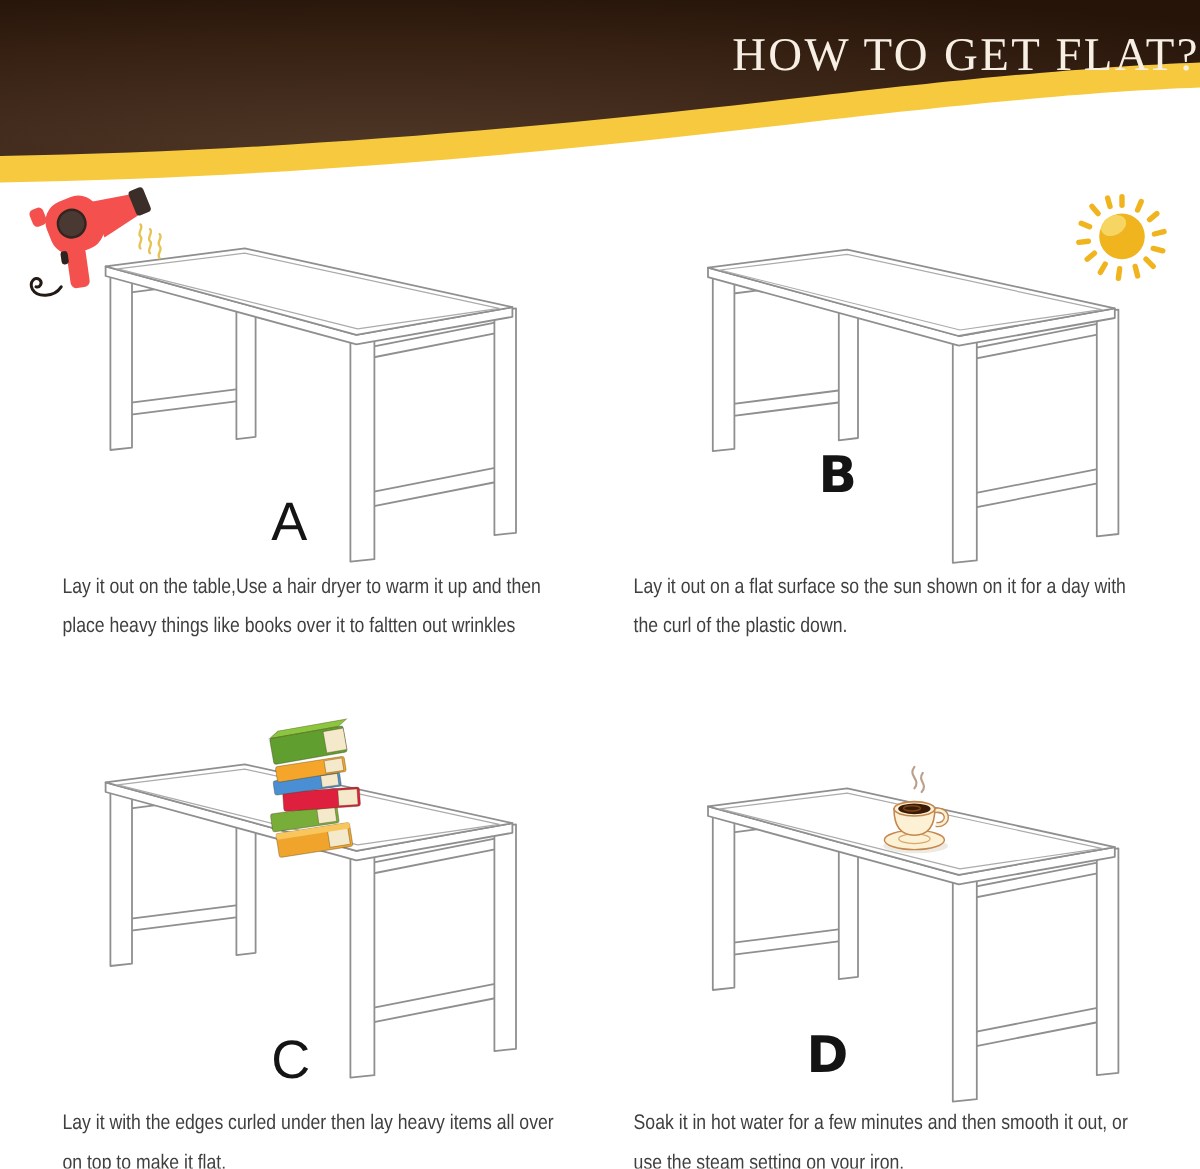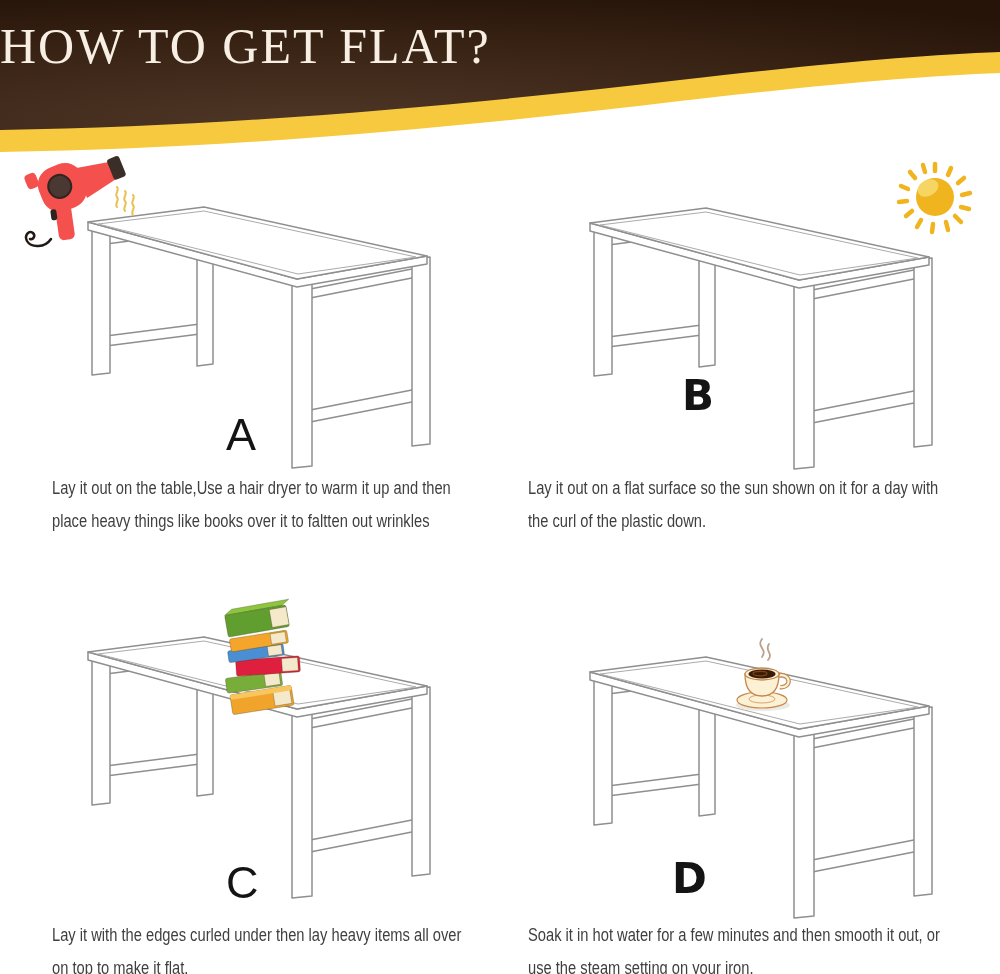--- a/index.html
+++ b/index.html
@@ -5,23 +5,23 @@
   * { margin:0; padding:0; box-sizing:border-box; }
   body { background:#ffffff; }
   .page {
     position:relative; width:1000px; height:974px;
     background:#ffffff; overflow:hidden;
     font-family:"Liberation Sans", sans-serif;
   }
   .abs { position:absolute; }
   .header-svg { left:0; top:0; width:1000px; height:175px; }
   .title {
-    left:0; top:16px; width:1000px; text-align:left;
+    left:0; top:16px; width:1000px; text-align:right;
     font-family:"Liberation Serif", serif;
-    font-size:50px; letter-spacing:2px; color:#f7efe3; line-height:60px;
+    font-size:39px; letter-spacing:2px; color:#f7efe3; line-height:60px;
   }
   .letter {
     font-size:45px; color:#141414; line-height:1;
     font-family:"Liberation Sans", sans-serif;
   }
   .letter-marker { font-family:"DejaVu Sans", sans-serif; font-weight:bold; font-size:42px; }
   .caption {
     color:#3f3f3f; font-size:17.5px; line-height:33px;
     transform:scaleX(0.84); transform-origin:0 0; white-space:nowrap;
   }

